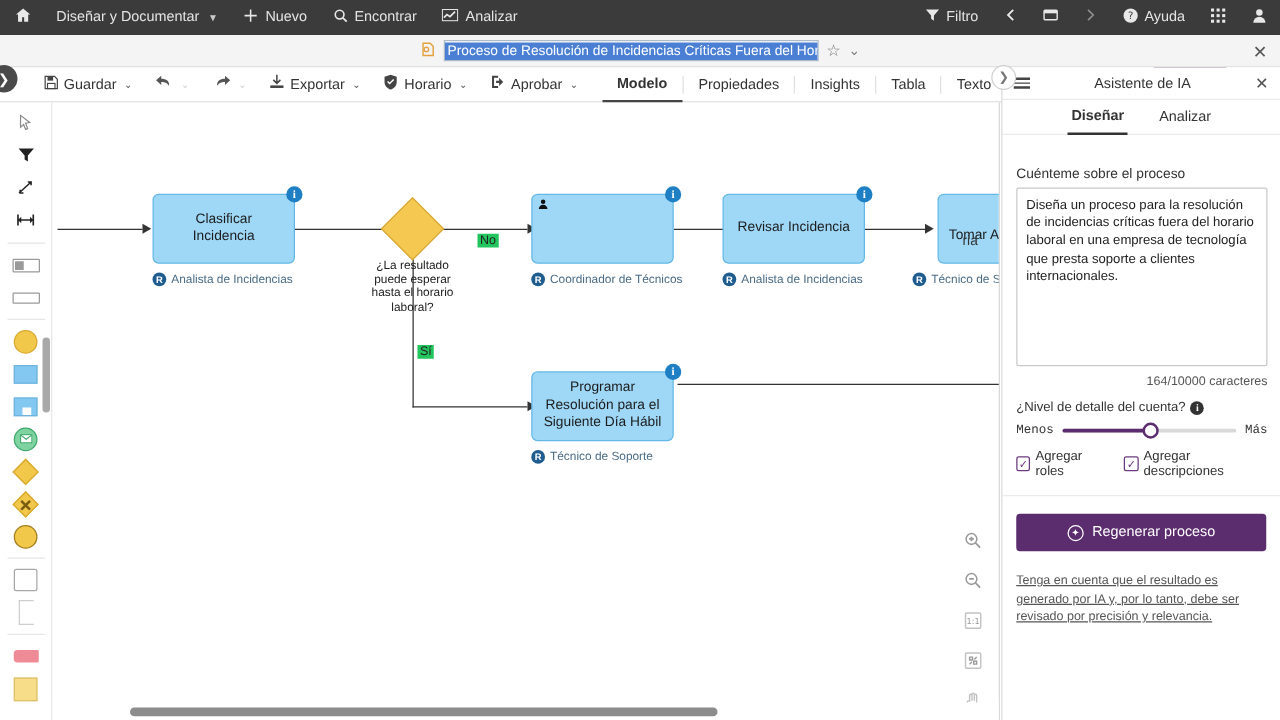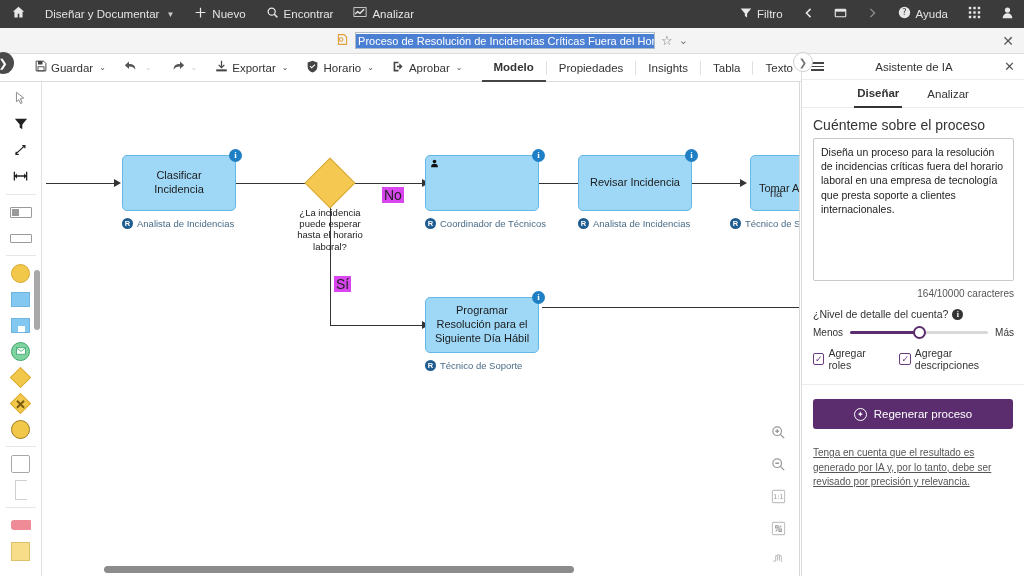--- a/index.html
+++ b/index.html
@@ -148,21 +148,21 @@
     position:absolute; text-align:center; font-size:9.5px; color:#1b1b1b; line-height:1.18; width:70px;
   }
   .edge { position:absolute; background:#333; }
   .edge-h { height:1.4px; }
   .edge-v { width:1.4px; }
   .arrowhead {
     position:absolute; width:0; height:0;
     border-top:4.5px solid transparent; border-bottom:4.5px solid transparent;
     border-left:7px solid #333;
   }
-  .edge-label { position:absolute; font-size:14px; color:#222; background:#d946ef; padding:0 2px;}
+  .edge-label { position:absolute; font-size:10px; color:#222; background:#22c55e; padding:0 2px;}
 
   
   .zoomctl {
     position:absolute; right:8px; bottom:8px; width:26px;
     display:flex; flex-direction:column; align-items:center; gap:10px;
     background:#fff;
   }
   .zoomctl div { width:22px; height:22px; display:flex; align-items:flex-end; justify-content:center;
     color:#9a9a9a; font-size:13px; }
   .hscroll-track { position:absolute; left:0; bottom:0; width:758px; height:14px; background:#fff;}
@@ -178,32 +178,32 @@
   .ai-head {
     height:26px; display:flex; align-items:center; justify-content:space-between;
     padding:0 9px; border-bottom:1px solid #ececec;
   }
   .ai-title { font-size:11.5px; color:#333; }
   .ai-tabs { display:flex; justify-content:center; gap:22px; height:28px; align-items:center;
     border-bottom:1px solid #ececec; }
   .ai-tab { font-size:11.5px; color:#333; height:28px; display:flex; align-items:center; padding:0 3px;}
   .ai-tab.active { font-weight:bold; border-bottom:2px solid #333; }
   .ai-body { padding:9px 11px 0 11px; }
-  .ai-label { font-size:14px; color:#333; margin-bottom:5px; }
+  .ai-label { font-size:11px; color:#333; margin-bottom:5px;margin-top:16px; }
   .ai-textarea {
     width:201px; height:143px; border:1px solid #c9c9c9; border-radius:2px;
     font-family:"Liberation Sans", sans-serif; font-size:10.5px; color:#222;
     padding:6px 7px; line-height:1.35; resize:none; outline:none; overflow:hidden;
   }
   .ai-count { text-align:right; font-size:10px; color:#555; margin-top:4px; width:201px;}
   .ai-q { font-size:10.5px; color:#333; margin-top:9px; display:flex; align-items:center; gap:4px;}
   .info-dot { width:11px; height:11px; border-radius:50%; background:#333; color:#fff;
     font-size:8px; display:flex; align-items:center; justify-content:center;
     font-family:"Liberation Serif", serif; font-weight:bold;}
-  .slider-row { display:flex; align-items:center; gap:7px; margin-top:7px; width:201px;}
+  .slider-row { display:flex; align-items:center; gap:7px; margin-top:7px; width:201px;font-family:Liberation Mono, monospace;}
   .slider-cap { font-size:10px; color:#333; }
   .slider-track { position:relative; flex:1; height:3px; background:#d9d9d9; border-radius:2px;}
   .slider-fill { position:absolute; left:0; top:0; height:3px; width:50%; background:#5b2d6e; border-radius:2px;}
   .slider-knob { position:absolute; left:50%; top:-5px; width:13px; height:13px; border-radius:50%;
     background:#fff; border:2px solid #5b2d6e; margin-left:-6px;}
   .checks { display:flex; gap:12px; margin-top:9px; align-items:center;}
   .chk { display:flex; align-items:center; gap:4px; font-size:10.5px; color:#333;}
   .chk-box { width:12px; height:12px; border:1.3px solid #6b3a80; border-radius:2px; color:#6b3a80;
     font-size:9px; display:flex; align-items:center; justify-content:center; }
   .ai-divider { height:1px; background:#ececec; margin:13px 0 0 0; }
@@ -556,21 +556,21 @@
   <div class="node" style="left:80px; top:73px; width:114px; height:56px;">
     <span class="badge-i">i</span>
     <span>Clasificar Incidencia</span>
   </div>
   <div class="role" style="left:80px; top:136px;">
     <span class="r-badge">R</span>
     <span>Analista de Incidencias</span>
   </div>
 
   <div class="gw" style="left:270px; top:83px;"></div>
-  <div class="gw-label" style="left:253px; top:125px;">¿La incidencia puede esperar hasta el horario laboral?</div>
+  <div class="gw-label" style="left:253px; top:125px;">¿La resultado puede esperar hasta el horario laboral?</div>
 
   <div class="node" style="left:383px; top:73px; width:114px; height:56px;">
     <span class="badge-i">i</span>
     <span class="user-ic">
       <svg width="9" height="9" viewBox="0 0 12 12">
           <circle cx="6" cy="3.3" r="2.4" fill="#111"></circle>
           <path fill="#111" d="M1.4 11a4.6 4.6 0 019.2 0z"></path>
         </svg>
     </span>
   </div>

